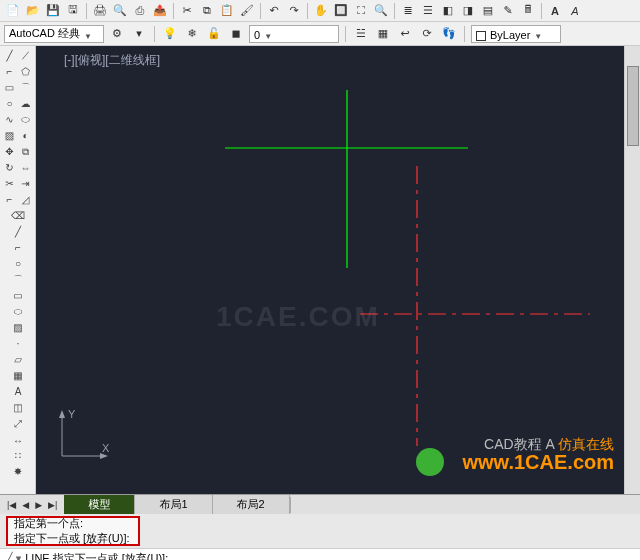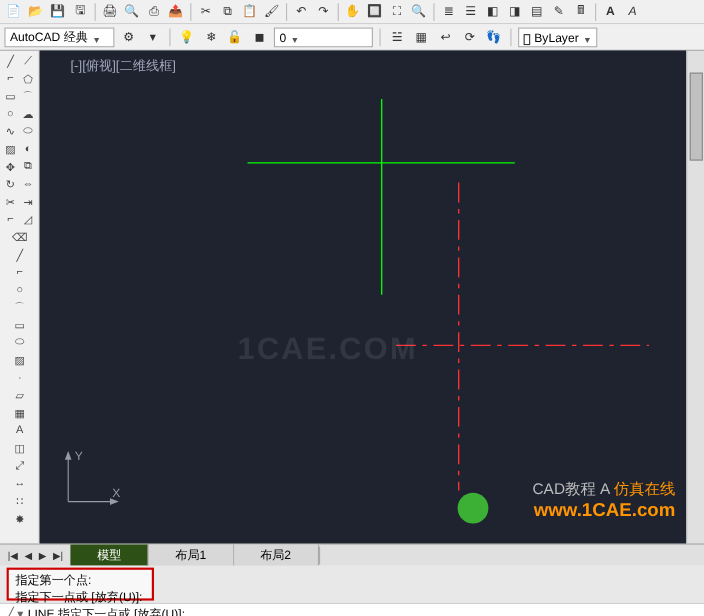--- a/index.html
+++ b/index.html
@@ -11,32 +11,32 @@
 .dropdown{background:#fff;border:1px solid #aaa;padding:1px 4px;font-size:11px;display:flex;align-items:flex-end;gap:4px;height:18px}
 .dd-arrow{font-size:8px;color:#555}
 .main-area{display:flex;height:448px;background:#2a2e3a}
 .left-tools{width:36px;background:#f0f0f0;border-right:1px solid #ccc;display:flex;flex-direction:column;gap:1px;padding:2px;overflow:hidden}
 .left-tools .col2{display:flex;gap:1px}
 .ltbtn{width:15px;height:15px;display:flex;align-items:center;justify-content:center;font-size:10px;color:#444;cursor:pointer;border:1px solid transparent}
 .canvas{flex:1;background:#1f2330;position:relative;overflow:hidden}
 .vp-label{position:absolute;top:6px;left:28px;color:#a0a8bb;font-size:12px}
 .ucs{position:absolute;bottom:30px;left:18px;color:#9aa}
 .watermark{position:absolute;top:255px;left:180px;font-size:28px;font-weight:bold;color:rgba(200,200,200,0.12);letter-spacing:2px}
-.footer-watermark{position:absolute;bottom:20px;right:10px;font-size:17px;color:#ff9500;font-weight:bold}
+.footer-watermark{position:absolute;bottom:20px;right:10px;font-size:20px;color:#ff9500;font-weight:bold}
 .footer-watermark2{position:absolute;bottom:40px;right:10px;font-size:14px;color:#bbb}
 .wechat{position:absolute;bottom:18px;right:180px;width:28px;height:28px;border-radius:50%;background:#3cb034}
 .right-scroll{width:16px;background:#e0e0e0;border-left:1px solid #ccc;position:relative}
 .scroll-thumb{position:absolute;top:20px;left:2px;width:12px;height:80px;background:#c0c0c0;border:1px solid #888}
 .tab-row{display:flex;align-items:center;background:#e0e0e0;border-top:1px solid #999;height:20px;font-size:11px}
 .tab-nav{display:flex;padding:0 4px}
 .tab-nav span{padding:0 3px;cursor:pointer;font-size:9px;color:#333}
 .tab{padding:2px 24px;border-right:1px solid #aaa;cursor:pointer;background:#d8d8d8}
 .tab.active{background:#2d5016;color:#fff}
 .hscroll{flex:1;border-left:1px solid #aaa;position:relative;background:#e0e0e0;height:16px}
-.cmd-history{background:#f8f8f8;border:2px solid #c00;padding:2px 6px;font-size:11px;height:30px;display:flex;flex-direction:column;justify-content:flex-start;margin:2px 500px 2px 6px}
+.cmd-history{background:#f8f8f8;border:2px solid #c00;padding:2px 6px;font-size:11px;height:30px;display:flex;flex-direction:column;justify-content:center;margin:2px 500px 2px 6px}
 .cmd-line{display:flex;align-items:center;background:#fff;border-top:1px solid #ccc;padding:2px 6px;height:20px;font-size:11px}
 .cmd-icon{margin-right:4px;color:#666}
 svg{display:block}
 </style>
 </head>
 <body>
 
 <div class="toolbar-row">
   <div class="tbtn">📄</div>
   <div class="tbtn">📂</div>
@@ -93,21 +93,21 @@
     <span>0</span>
     <span class="dd-arrow">▼</span>
   </div>
   <div class="sep"></div>
   <div class="tbtn">☱</div>
   <div class="tbtn">▦</div>
   <div class="tbtn">↩</div>
   <div class="tbtn">⟳</div>
   <div class="tbtn">👣</div>
   <div class="sep"></div>
-  <div class="dropdown" style="width:72px">
+  <div class="dropdown" style="width:90px">
     <span style="width:10px;height:10px;border:1px solid #333;display:inline-block"></span>
     <span>ByLayer</span>
     <span class="dd-arrow">▼</span>
   </div>
 </div>
 
 <div class="main-area">
   <div class="left-tools">
     <div class="col2">
         <div class="ltbtn">╱</div>

